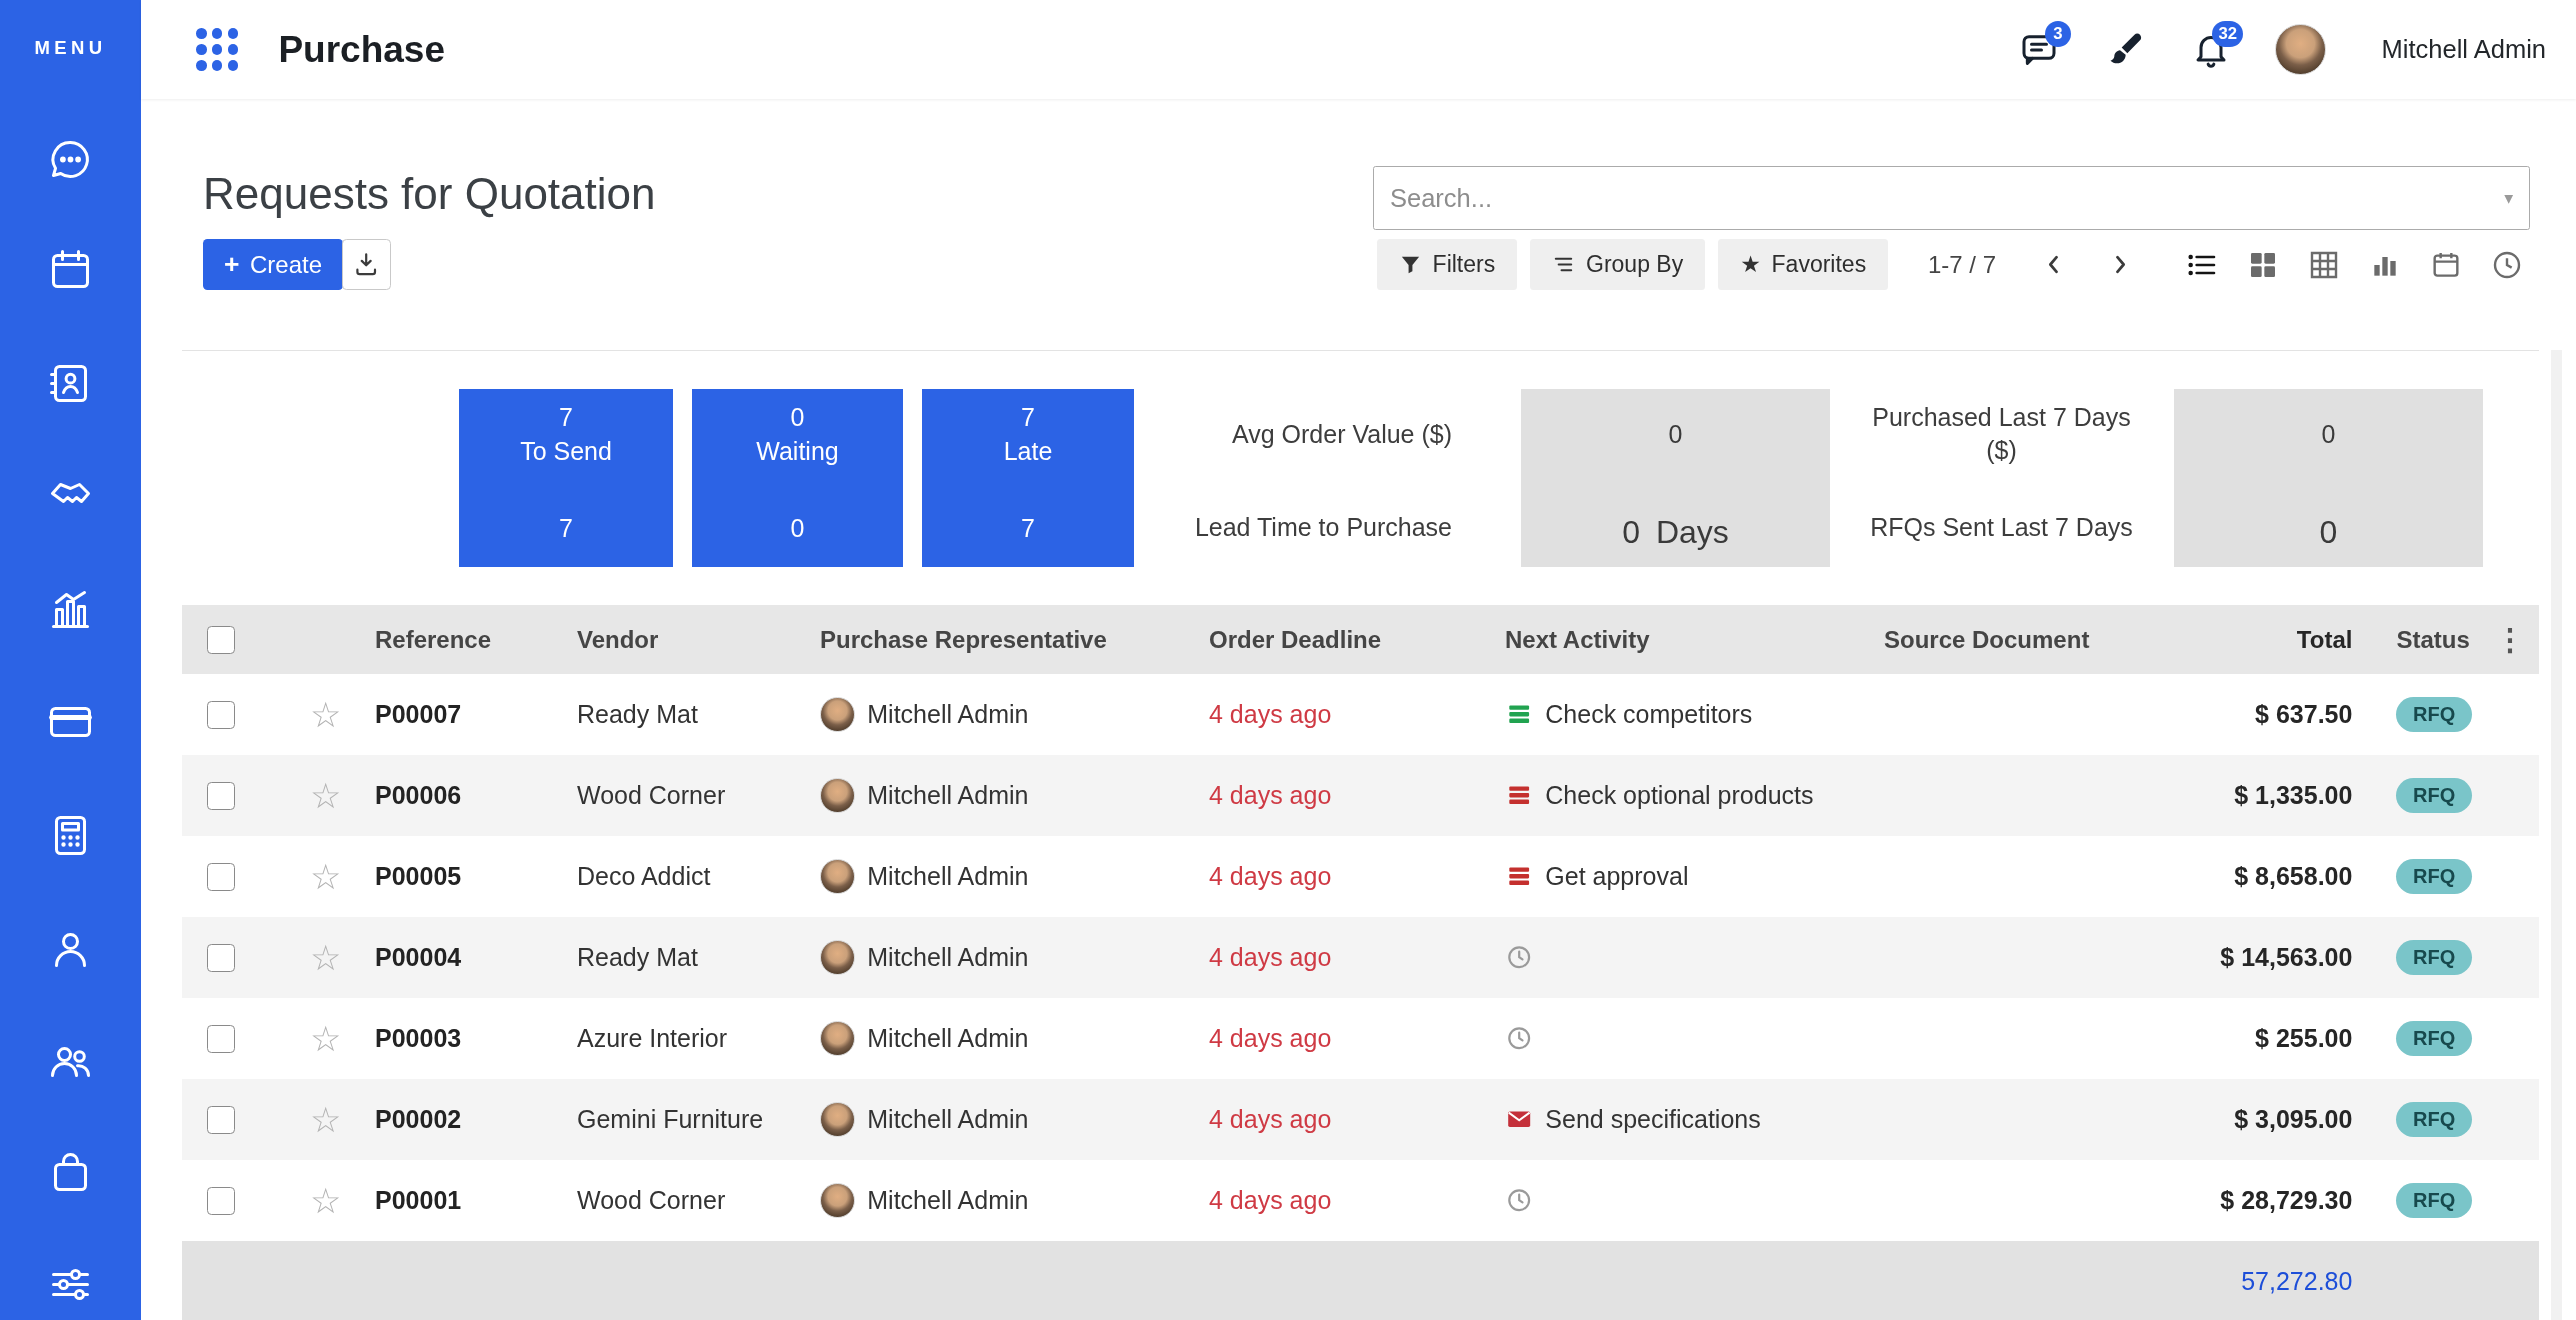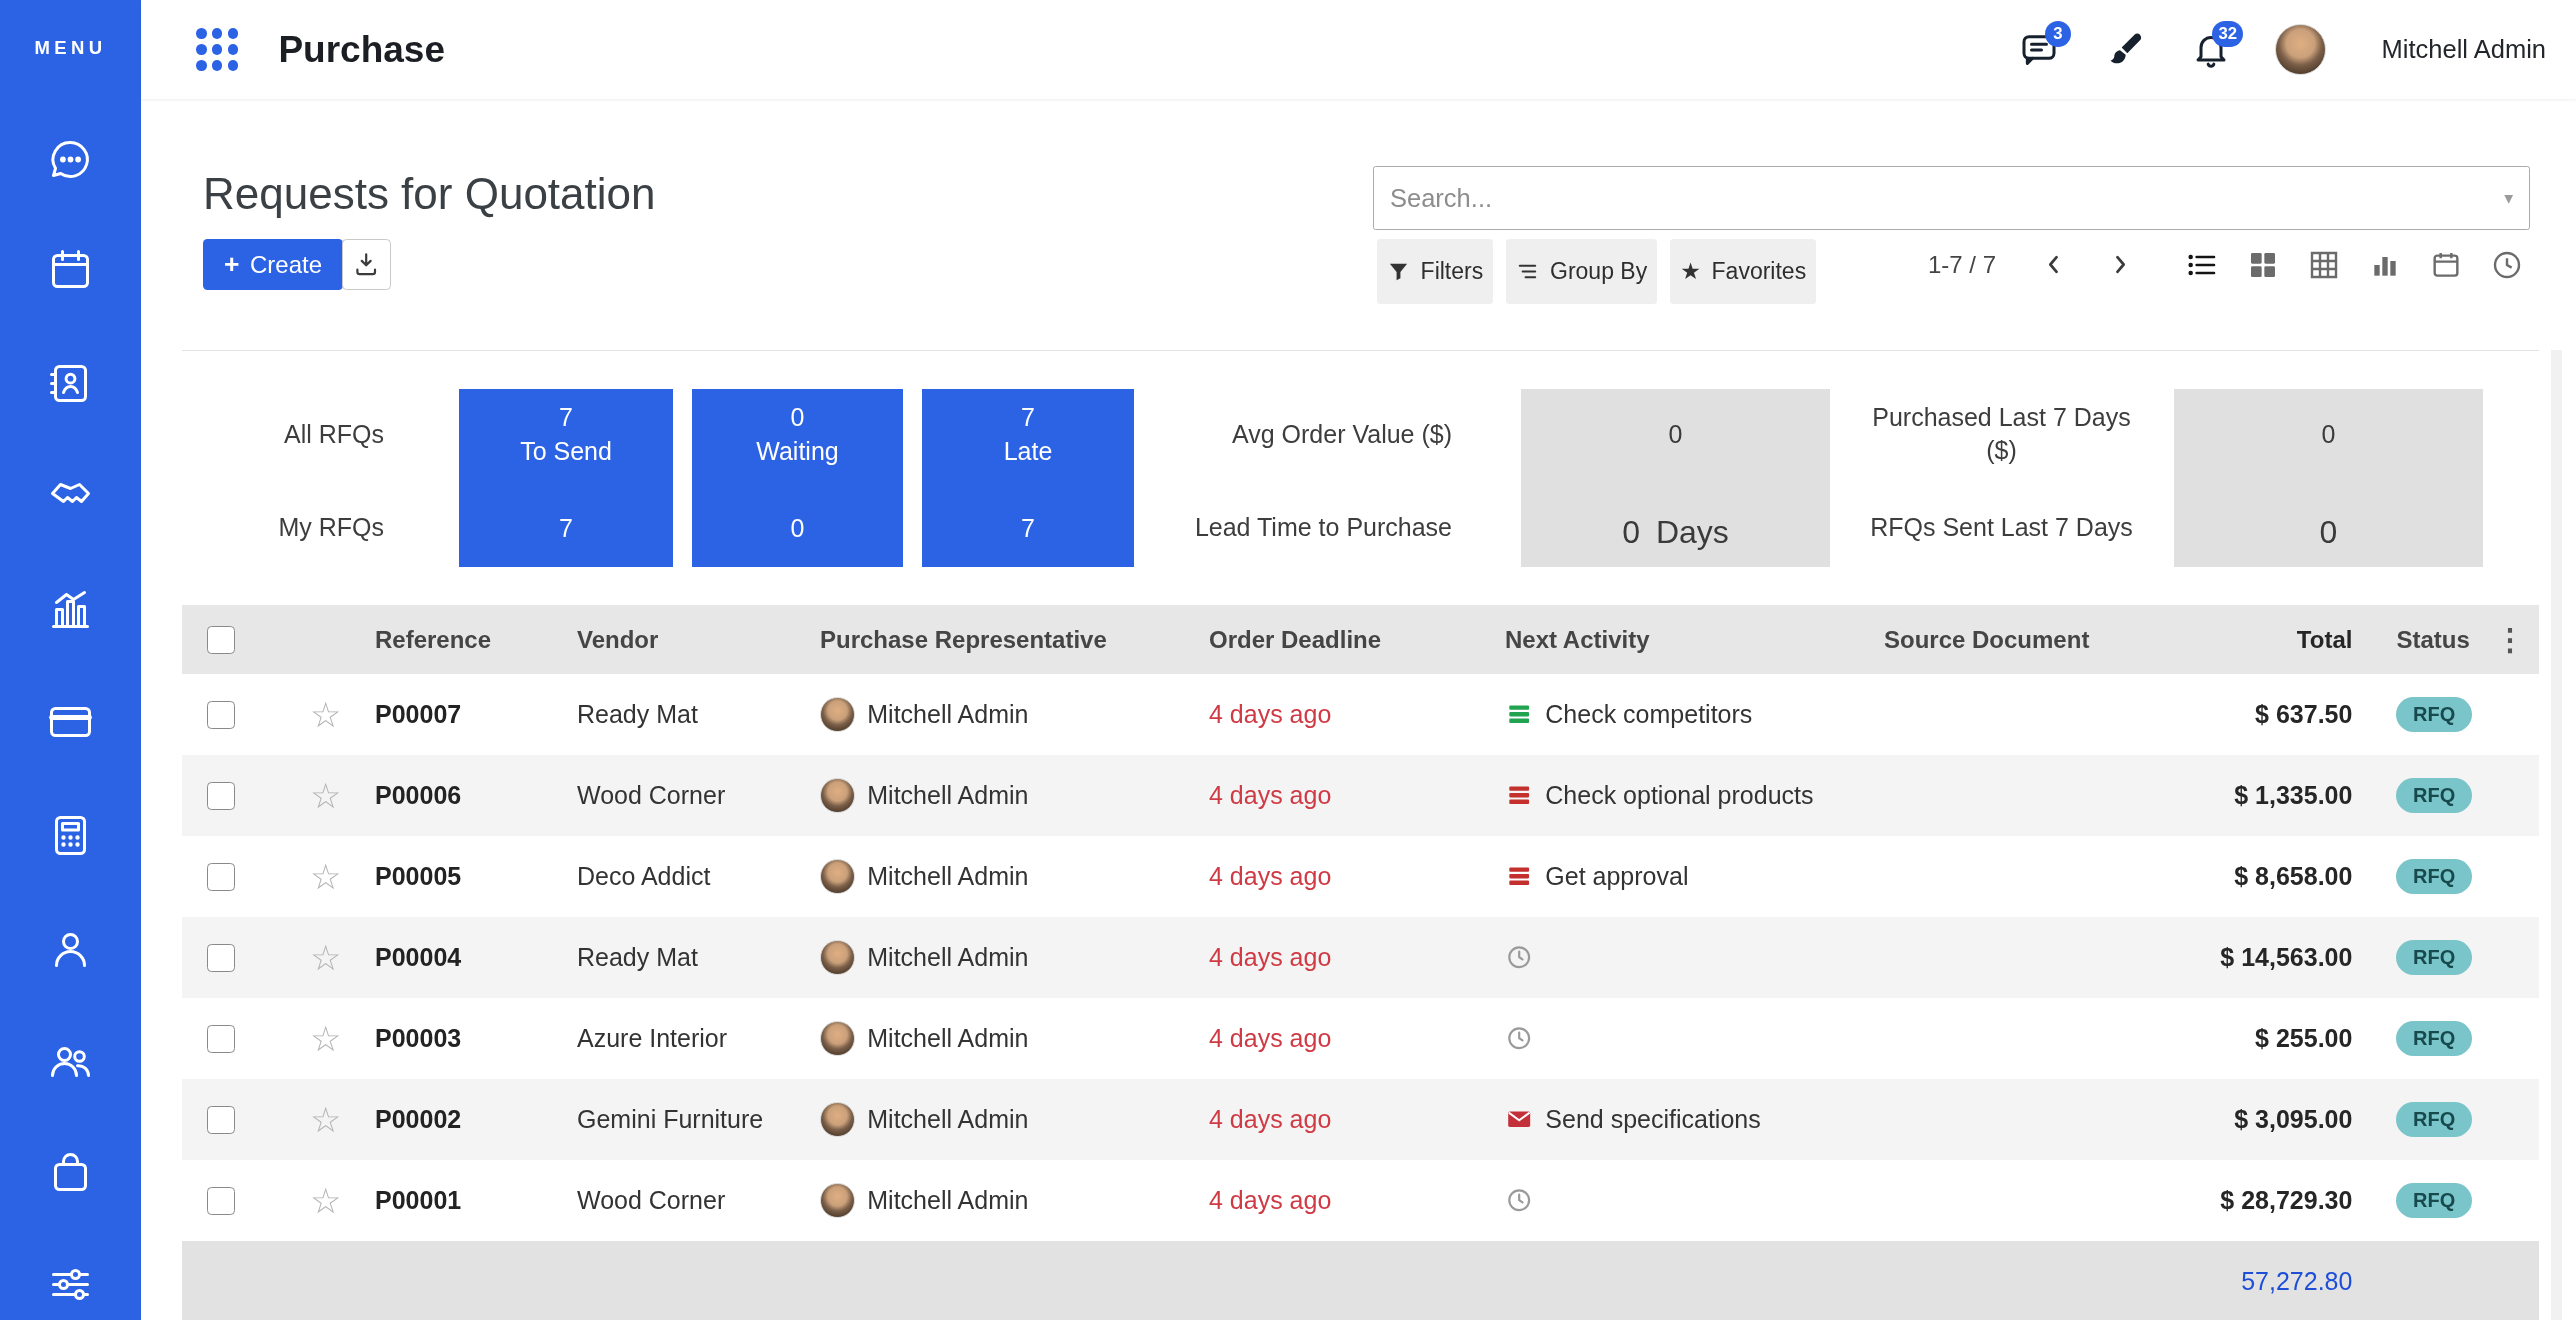--- a/index.html
+++ b/index.html
@@ -54,21 +54,21 @@
   .btn-export svg{width:26.4px;height:26.4px;stroke:#3c3c3c;fill:none;stroke-width:2;stroke-linecap:round;stroke-linejoin:round}
 
   .search-box{position:absolute;left:1373px;top:166px;width:1157px;height:64px;background:#fff;
     border:0.9px solid #ababab;border-radius:2.6px;display:flex;align-items:center;padding:0 16px}
   .search-box input{flex:1;border:none;outline:none;font-size:25.5px;color:#333;
     font-family:"Liberation Sans",sans-serif;background:transparent}
   .search-box input::placeholder{color:#8d8d8d}
   .search-caret{color:#9a9a9a;font-size:17.6px;cursor:pointer}
 
   .filter-bar{position:absolute;left:1377px;top:239px;display:flex;gap:13.2px}
-  .fbtn{height:65px;padding:0 10px;background:#efefef;border:none;border-radius:3.5px;
+  .fbtn{height:51px;padding:0 22px;background:#efefef;border:none;border-radius:3.5px;
     display:flex;align-items:center;gap:10.6px;font-size:23px;color:#2e2e2e;cursor:pointer;
     font-family:"Liberation Sans",sans-serif}
   .fbtn svg{width:23px;height:23px}
   .fbtn .star-glyph{font-size:23px;color:#333;line-height:1}
 
   .pager{position:absolute;left:1928px;top:239px;height:51px;display:flex;align-items:center;gap:19px}
   .pager-text{font-size:24px;color:#454545;margin-right:16px}
   .pgbtn{width:46px;height:51px;background:transparent;border:none;display:flex;align-items:center;
     justify-content:center;cursor:pointer}
   .pgbtn svg{width:25px;height:25px;stroke:#3b3b3b;fill:none;stroke-width:2.6;stroke-linecap:round;stroke-linejoin:round}
@@ -346,24 +346,20 @@
       <svg viewBox="0 0 24 24" fill="none" stroke="#6b6b6b" stroke-width="1.8">
           <circle cx="12" cy="12" r="9"></circle>
           <path d="M12 7v5l3.5 2"></path>
         </svg>
     </button>
   </div>
 
   <div class="divider"></div>
 
   <div class="dash">
-    <div class="dash-labels right-align" style="left:0;width:202px">
-      <div class="dl-line" style="top:31px">All RFQs</div>
-      <div class="dl-line" style="top:124px">My RFQs</div>
-    </div>
 
     <div class="tile tile-blue" style="left:277px;width:214px">
       <div class="t-all">7</div>
       <div class="t-label">To Send</div>
       <div class="t-my">7</div>
     </div>
     <div class="tile tile-blue" style="left:510px;width:211px">
       <div class="t-all">0</div>
       <div class="t-label">Waiting</div>
       <div class="t-my">0</div>

